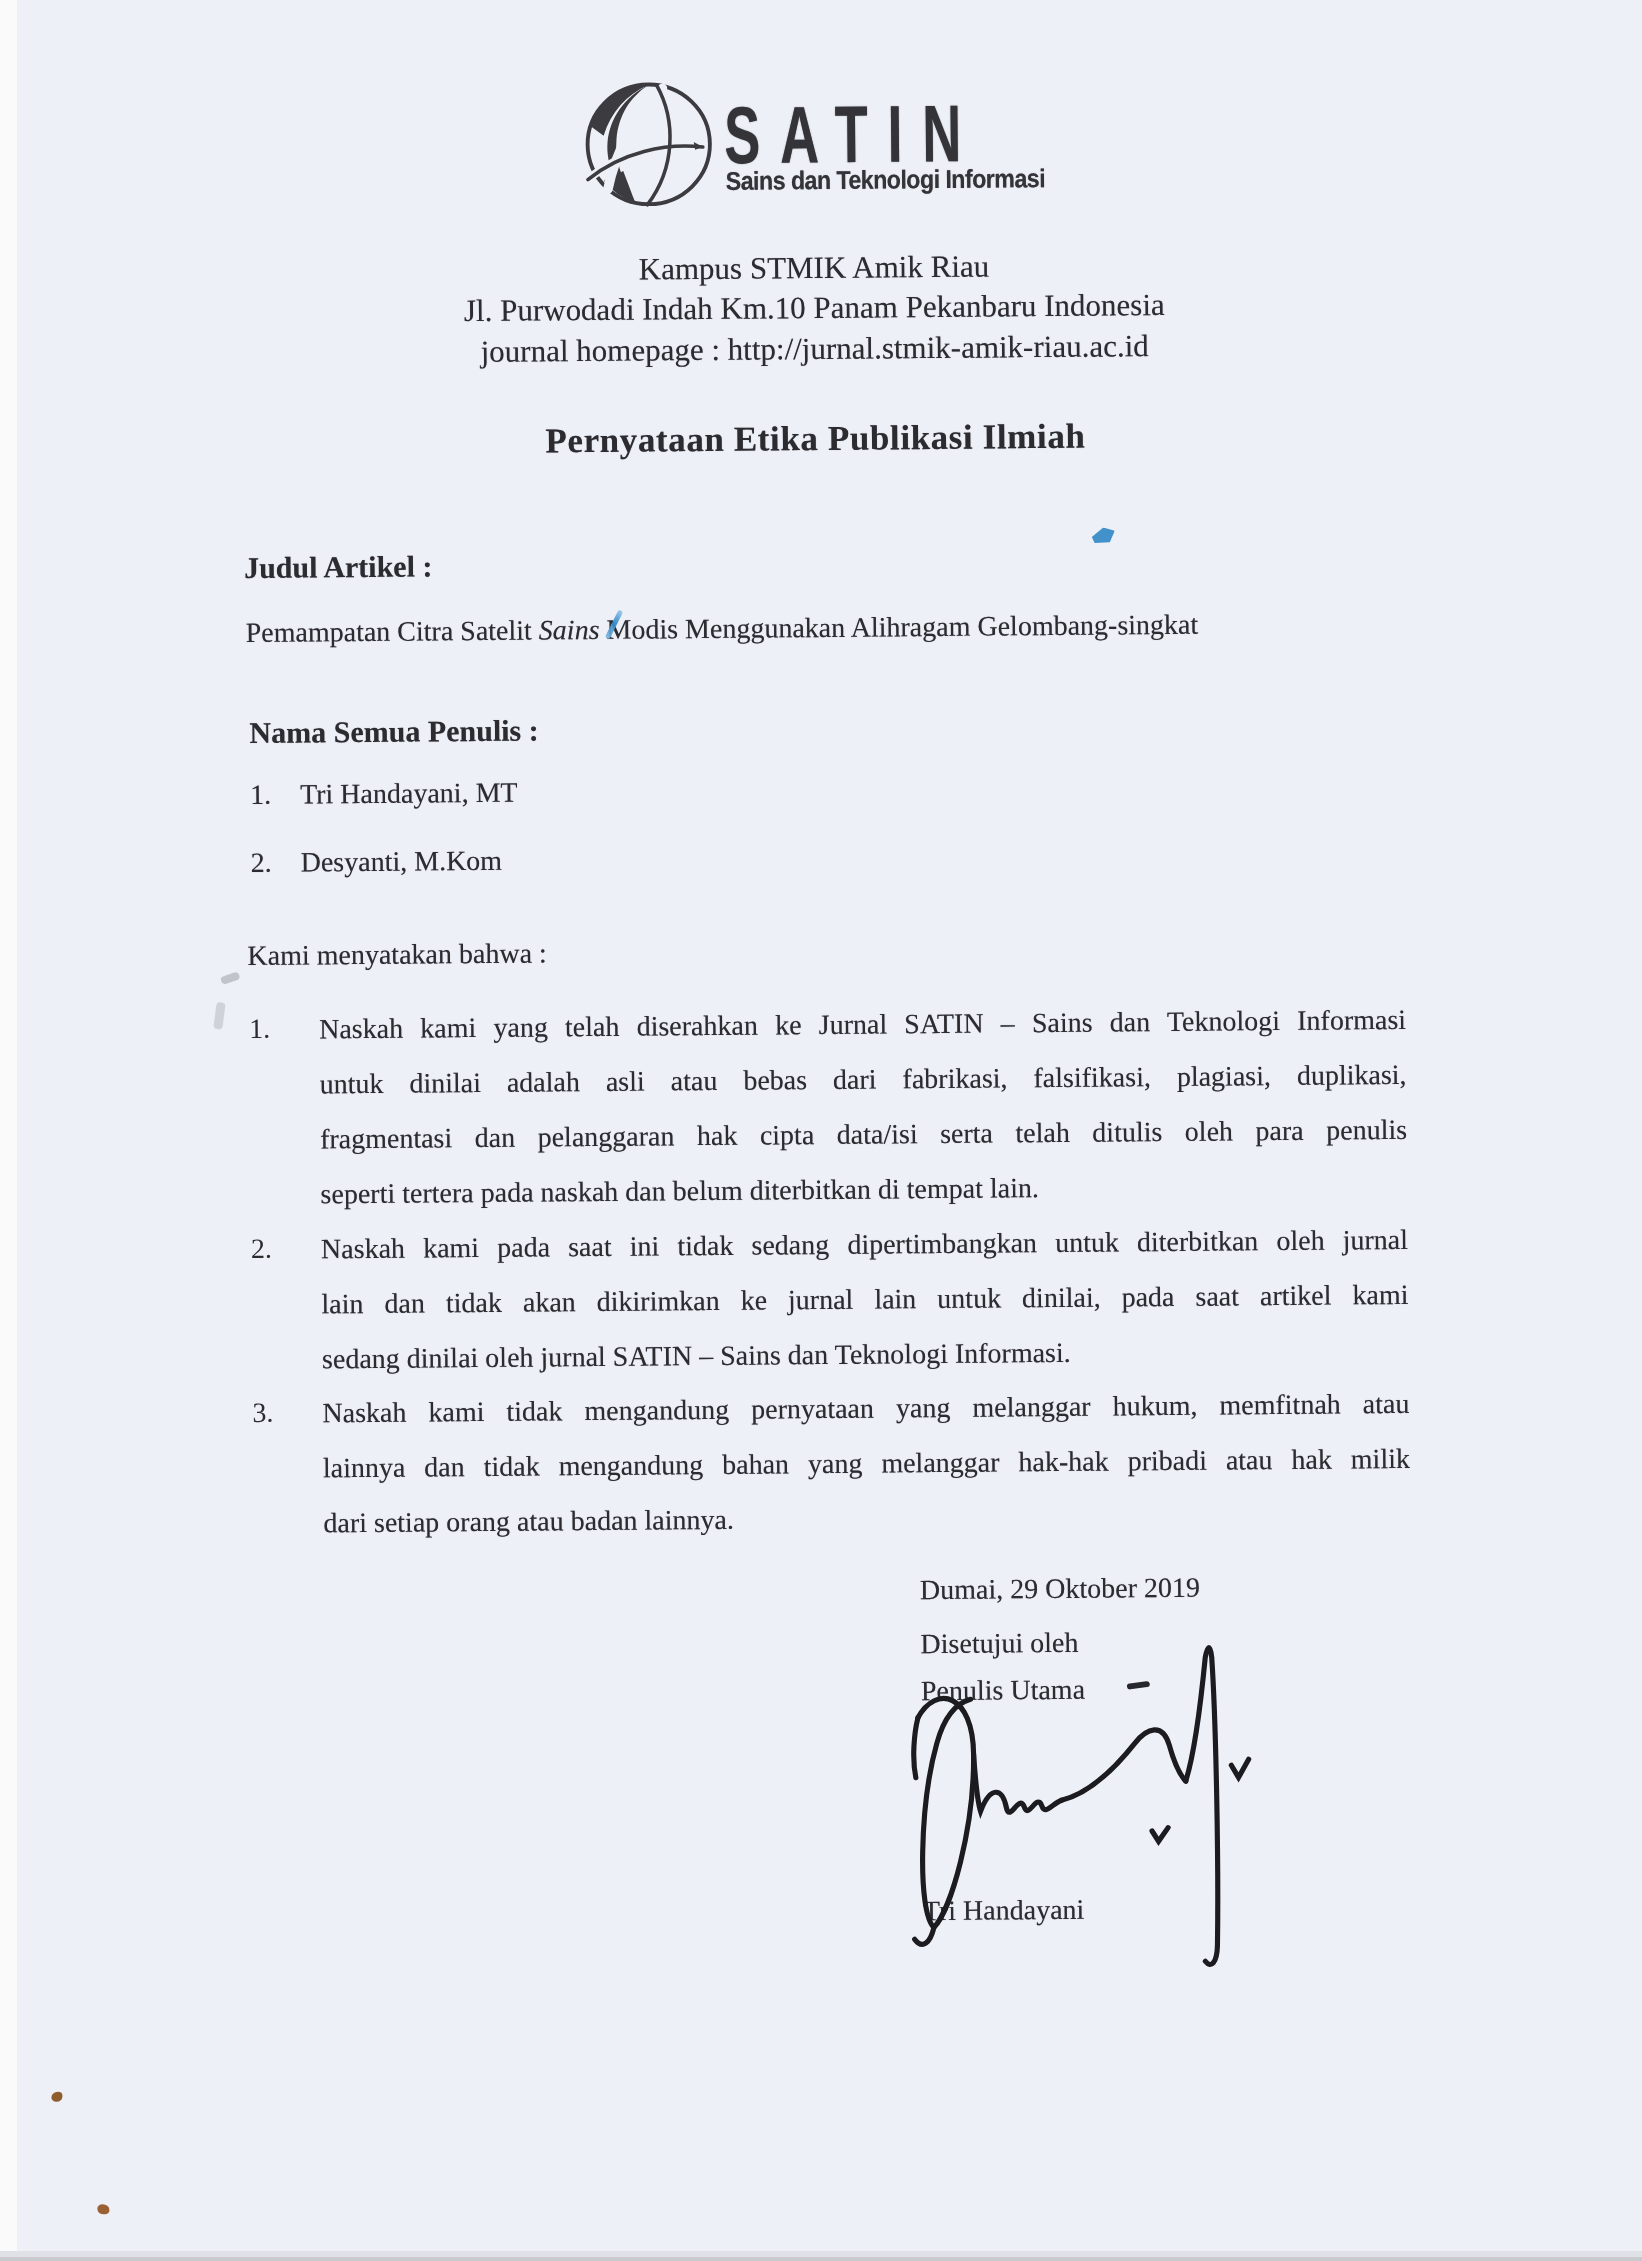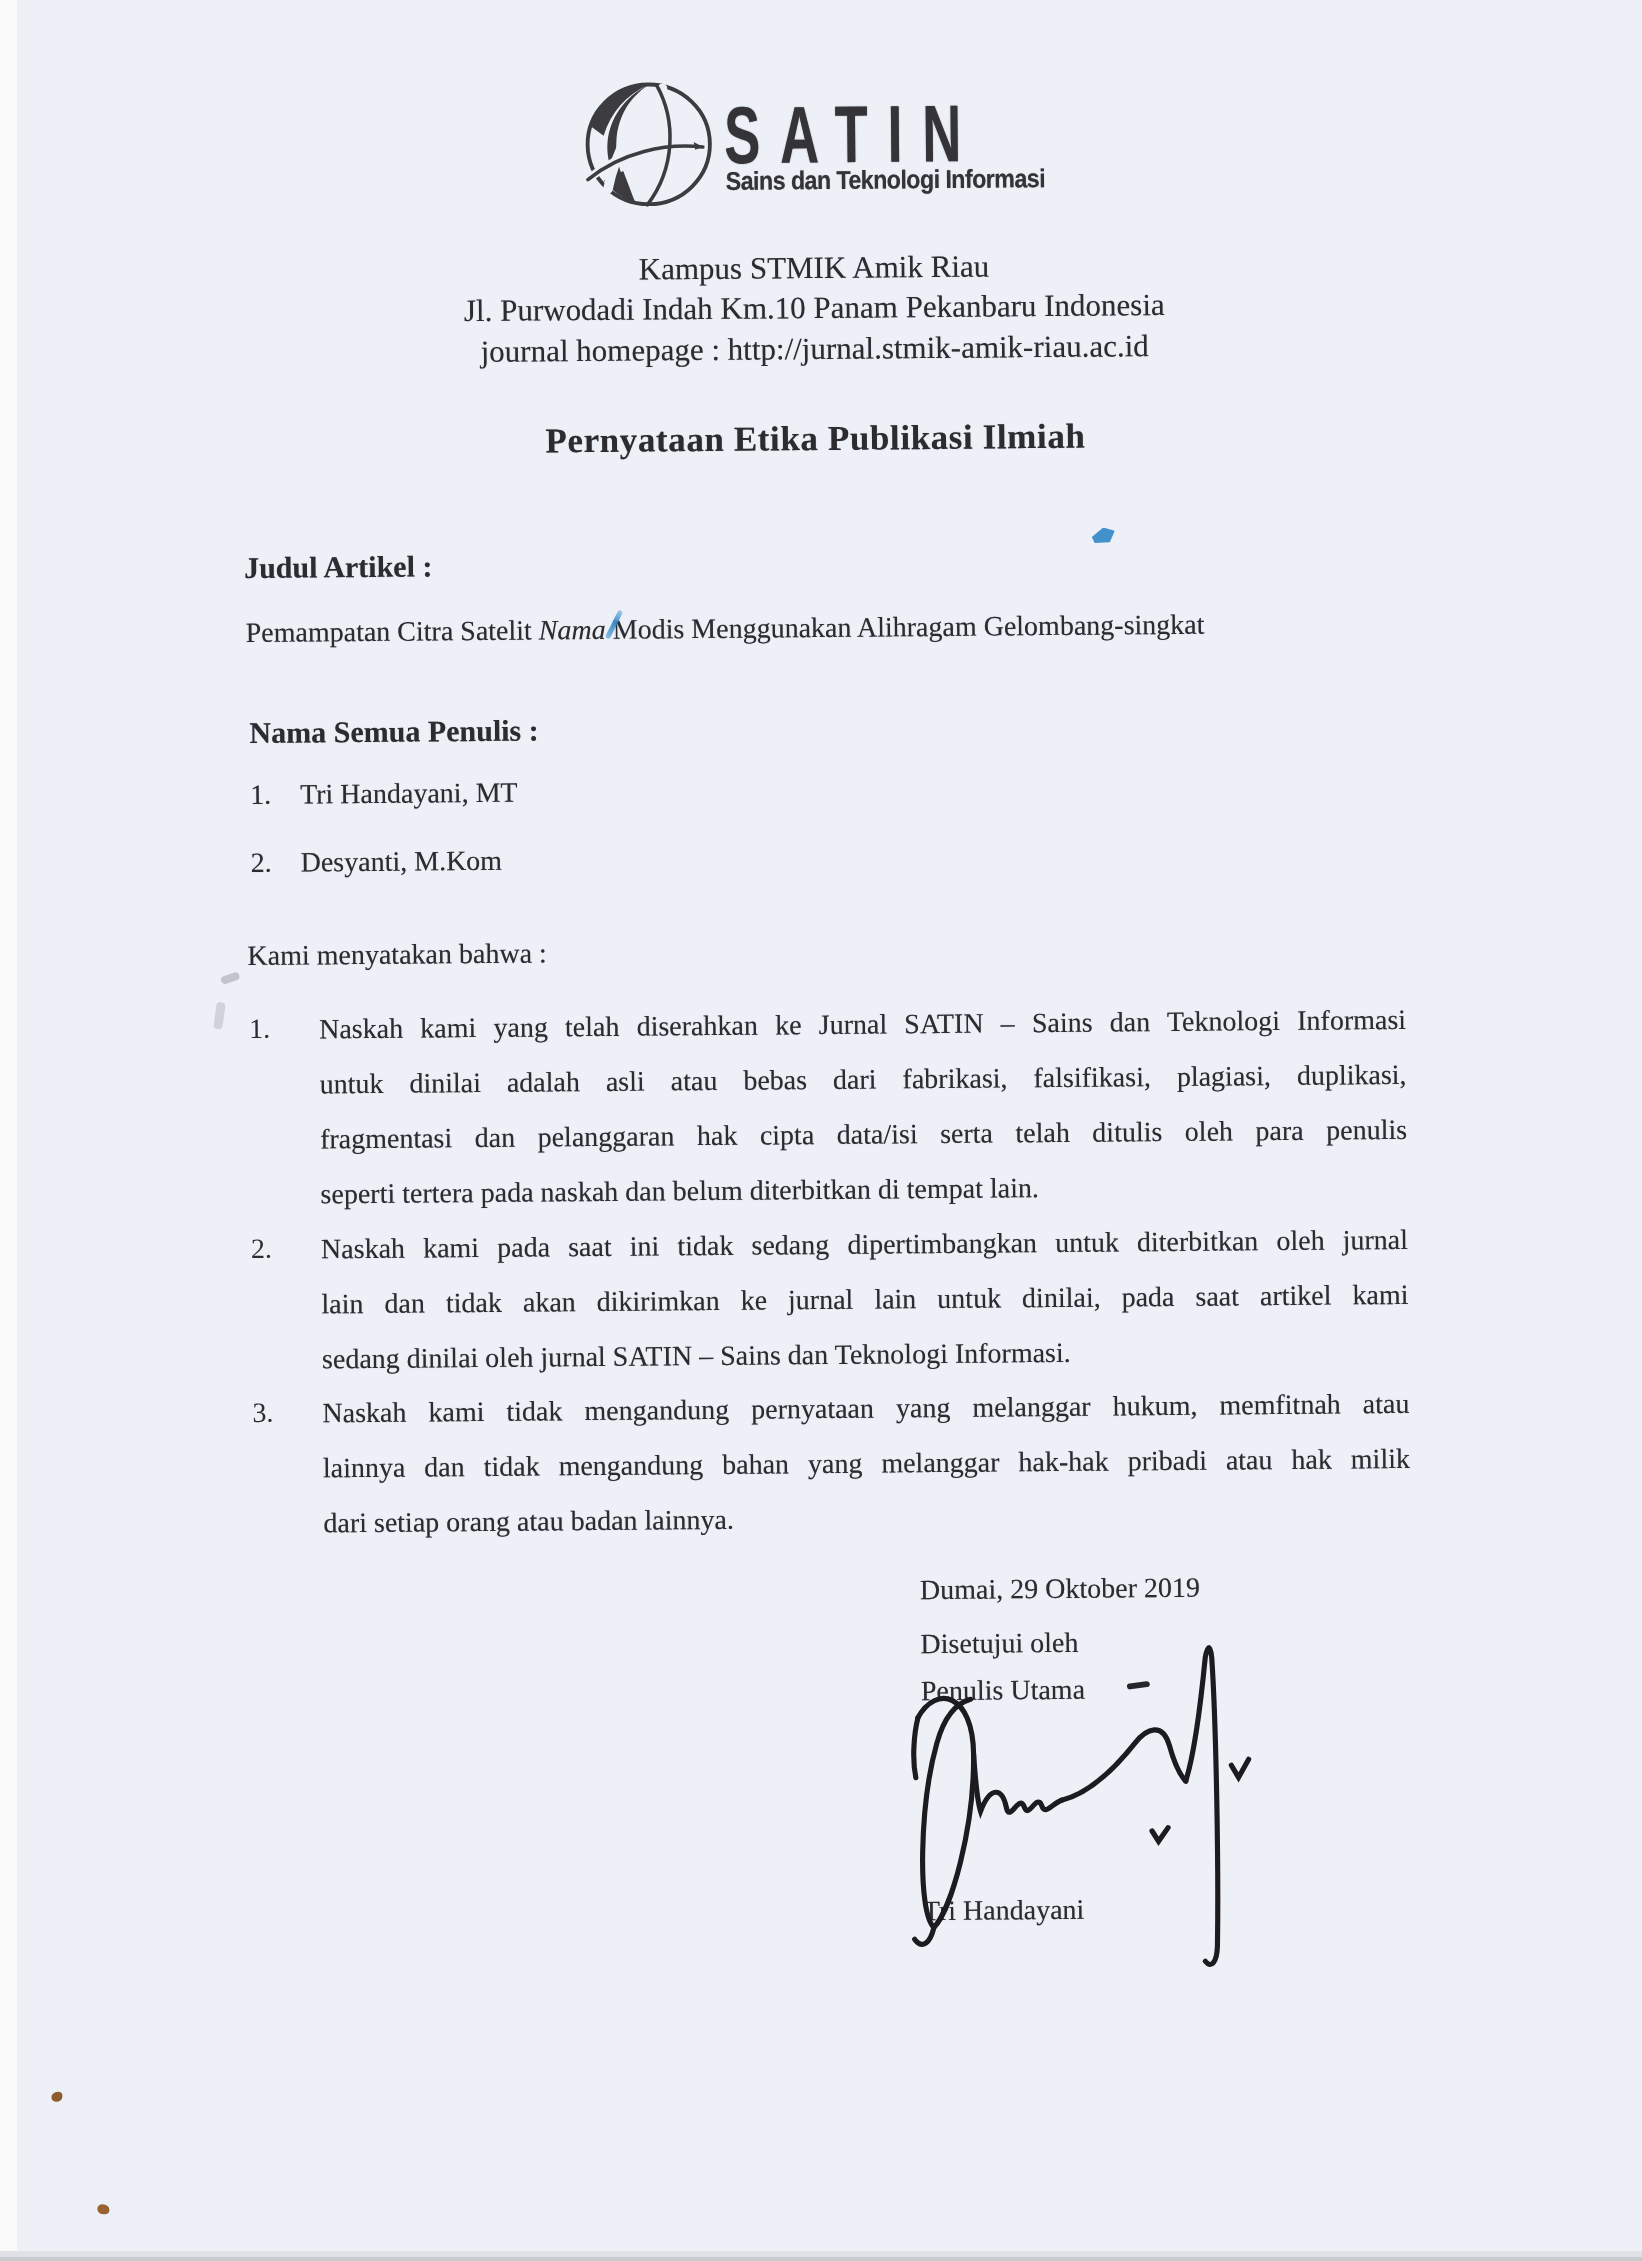--- a/index.html
+++ b/index.html
@@ -111,21 +111,21 @@
   <div class="tagline">Sains dan Teknologi Informasi</div>
 
   <div class="t addr addr1">Kampus STMIK Amik Riau</div>
   <div class="t addr addr2">Jl. Purwodadi Indah Km.10 Panam Pekanbaru Indonesia</div>
   <div class="t addr addr3">journal homepage : http://jurnal.stmik-amik-riau.ac.id</div>
 
   <div class="t doc-title">Pernyataan Etika Publikasi Ilmiah</div>
 
   <div class="t label" style="left:249px;top:546px;">Judul Artikel :</div>
 
-  <div class="t body-size" style="left:250px;top:612px;"><span>Pemampatan Citra Satelit </span><i>Nama</i><span> Modis Menggunakan Alihragam Gelombang-singkat</span></div>
+  <div class="t body-size" style="left:250px;top:612px;"><span>Pemampatan Citra Satelit </span><i>Sains</i><span> Modis Menggunakan Alihragam Gelombang-singkat</span></div>
 
   <div class="t label" style="left:253px;top:711px;">Nama Semua Penulis :</div>
 
   <div class="t author-row" style="top:774px;">
     <span class="num">1.</span><span>Tri Handayani, MT</span>
   </div>
   <div class="t author-row" style="top:842px;">
     <span class="num">2.</span><span>Desyanti, M.Kom</span>
   </div>
 

